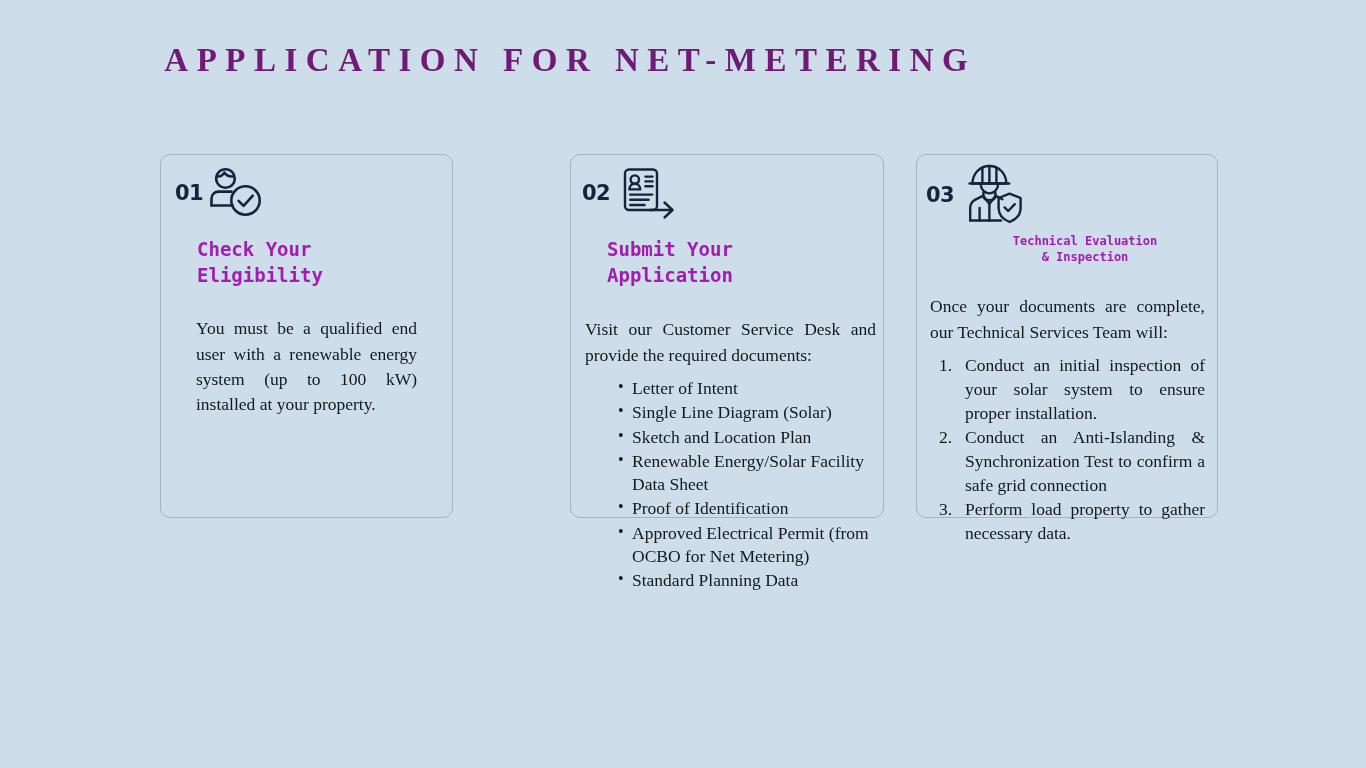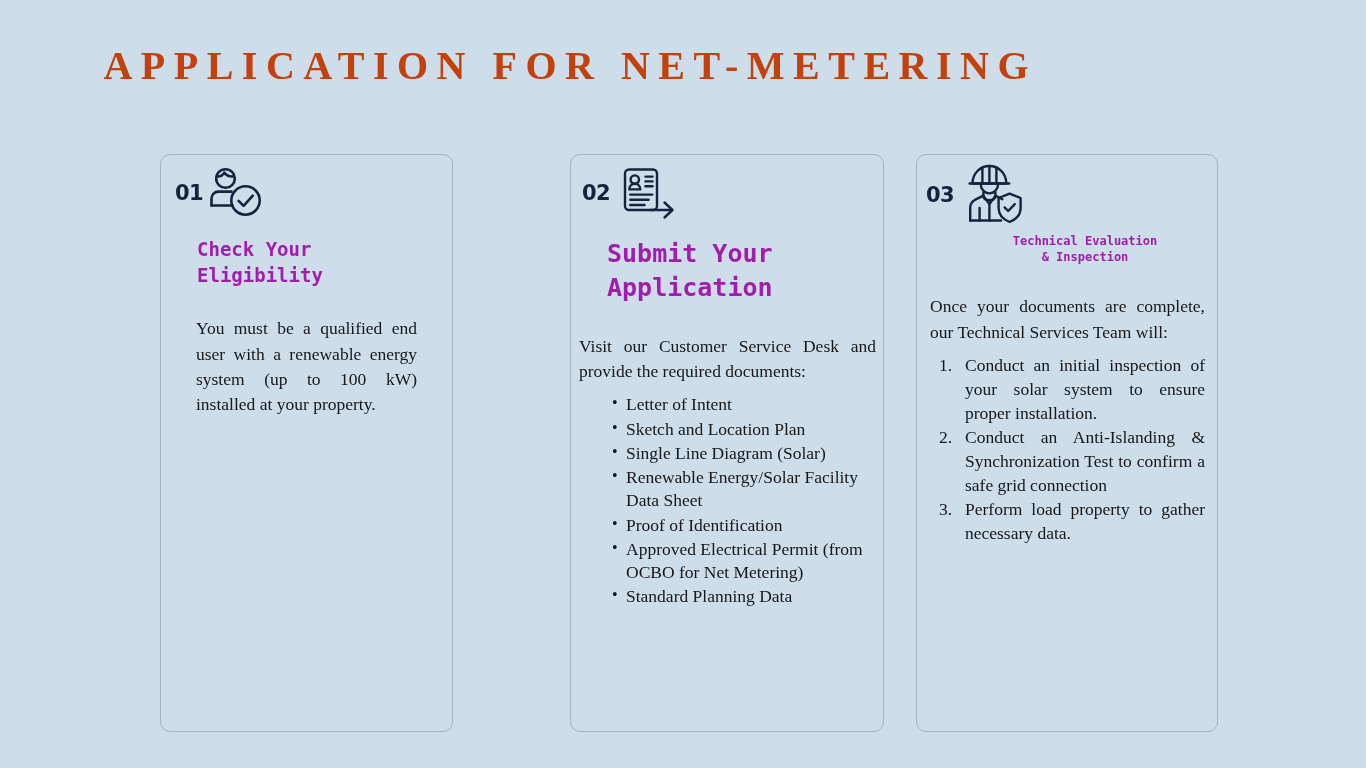--- a/index.html
+++ b/index.html
@@ -17,38 +17,38 @@
 
   
   #slide-title {
     position: absolute;
     top: 42px;
     left: 0;
     width: 1132px;
     text-align: center;
     font-family: "Liberation Serif", serif;
     font-weight: bold;
-    font-size: 40px;
+    font-size: 33px;
     letter-spacing: 8.5px;
-    color: #c2410c;
+    color: #701a75;
     text-indent: 8.5px;
   }
 
   
   #cards {
     position: absolute;
     top: 154px;
     left: 0;
     width: 1366px;
     height: 452px;
   }
   .card {
     position: absolute;
     top: 0;
-    height: 578px;
+    height: 364px;
     background: #cddde9;
     border: 1px solid #a9b3bb;
     border-radius: 10px;
     box-sizing: border-box;
   }
   #card-1 { left: 160px;  width: 293px; }
   #card-2 { left: 570px;  width: 314px; }
   #card-3 { left: 916px;  width: 302px; }
 
   
@@ -81,32 +81,32 @@
 
   
   .card-heading {
     font-family: "DejaVu Sans Mono", monospace;
     font-weight: bold;
     color: #a21caf;
     line-height: 1.35;
     white-space: pre-line;
   }
   #card-1 .card-heading { margin: 10px 0 0 36px; font-size: 19px; }
-  #card-2 .card-heading { margin: 10px 0 0 36px; font-size: 25px; }
+  #card-2 .card-heading { margin: 10px 0 0 36px; font-size: 19px; }
   #card-3 .card-heading { margin: 6px 0 4px 36px;  font-size: 12px; text-align: center; }
 
   
   .card-body {
     font-family: "Liberation Serif", serif;
     color: #16181c;
     font-size: 17.5px;
     line-height: 1.45;
   }
   #card-1 .card-body { margin: 28px 35px 0 35px; text-align: justify; }
-  #card-2 .card-body { margin: 29px 7px 0 8px;   text-align: justify; }
+  #card-2 .card-body { margin: 29px 7px 0 14px;   text-align: justify; }
   #card-3 .card-body { margin: 29px 12px 4px 13px; text-align: justify; }
 
   .card-intro { margin: 0; }
 
   
   ul.doc-list {
     margin: 9px 0 0 0;
     padding-left: 47px;
     list-style: none;
   }
@@ -194,22 +194,22 @@
           <path d="M45.5 34.5 L53.5 42 L45.5 49.5"></path>
         </svg>
       </span>
     </div>
     <div class="card-heading">Submit Your
 Application</div>
     <div class="card-body">
       <p class="card-intro">Visit our Customer Service Desk and provide the required documents:</p>
       <ul class="doc-list">
         <li>Letter of Intent</li>
+        <li>Single Line Diagram (Solar)</li>
         <li>Sketch and Location Plan</li>
-        <li>Single Line Diagram (Solar)</li>
         <li>Renewable Energy/Solar Facility Data Sheet</li>
         <li>Proof of Identification</li>
         <li>Approved Electrical Permit (from OCBO for Net Metering)</li>
         <li>Standard Planning Data</li>
       </ul>
     </div>
   </div>
 
   <div class="card" id="card-3">
     <div class="card-head">

